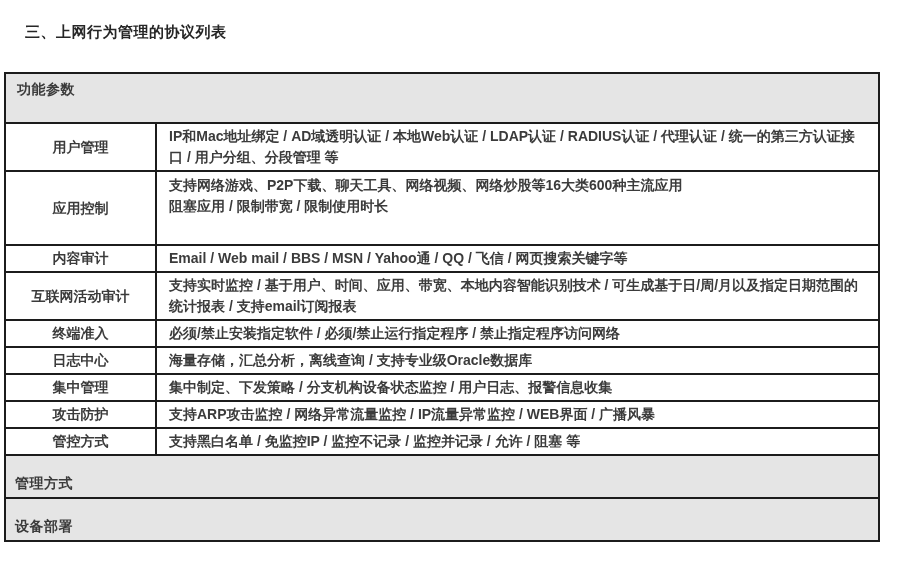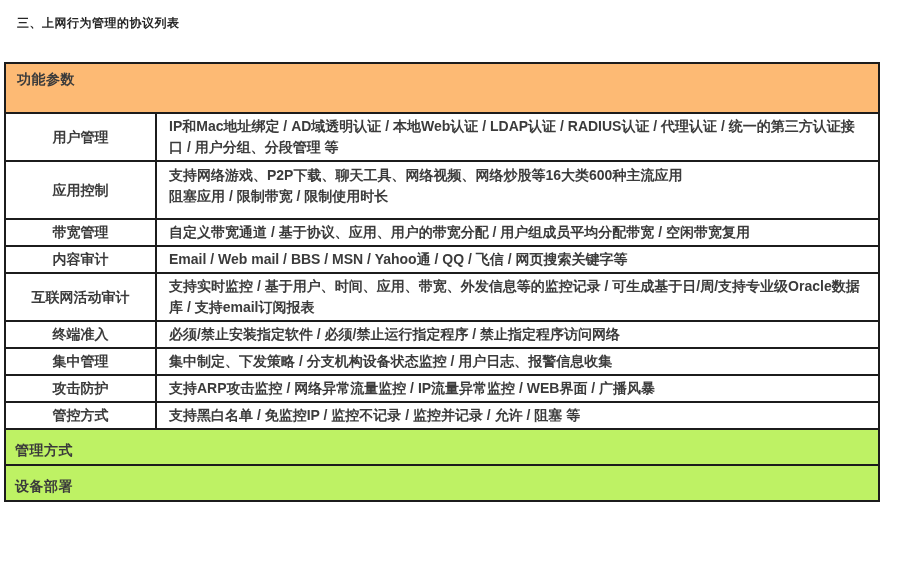--- a/index.html
+++ b/index.html
@@ -10,44 +10,44 @@
     height: 584px;
     overflow: hidden;
     font-family: "Liberation Sans", "DejaVu Sans", sans-serif;
   }
   .page {
     position: relative;
     width: 919px;
     height: 584px;
   }
   .doc-title {
-    margin: 7px;
+    margin: 15px;
     padding: 8px 0 0 10px;
-    font-size: 12px;
+    font-size: 15px;
     font-weight: bold;
     color: #262626;
     letter-spacing: 0.5px;
   }
   table.spec {
     border-collapse: collapse;
     table-layout: fixed;
     width: 876px;
     margin: 30px 0 0 4px;
   }
   table.spec col.c-label { width: 151px; }
   table.spec td {
     border: 2px solid #1c1c1c;
     font-size: 14px;
     font-weight: bold;
     color: #3b3b3b;
     line-height: 21px;
     box-sizing: border-box;
   }
   td.table-header {
-    background: #fdba74;
+    background: #e5e5e5;
     color: #4254f1;
     font-size: 18px;
     font-weight: bold;
     vertical-align: top;
     padding: 5px 8px 22px 11px;
     height: 50px;
     letter-spacing: 0.5px;
   }
   td.label {
     text-align: center;
@@ -58,30 +58,30 @@
   td.value {
     text-align: left;
     vertical-align: middle;
     padding: 2px 10px 2px 12px;
     white-space: pre-line;
     margin-left: 21px;
   }
   tr.row-tall td.value {
     vertical-align: top;
     padding-top: 3px;
-    padding-bottom: 11px;
+    padding-bottom: 27px;
   }
   td.section {
-    background: #bef264;
+    background: #e5e5e5;
     color: #2e2e2e;
     font-size: 15px;
     font-weight: bold;
     text-align: left;
     vertical-align: middle;
-    padding: 10px 8px 3px 9px;
+    padding: 17px 8px 3px 9px;
     height: 25px;
     letter-spacing: 0.5px;
   }
 </style>
 </head>
 <body>
 
 <div class="page">
 
   <h2 class="doc-title">三、上网行为管理的协议列表</h2>
@@ -102,40 +102,40 @@
       <td class="value">IP和Mac地址绑定 / AD域透明认证 / 本地Web认证 / LDAP认证 / RADIUS认证 / 代理认证 / 统一的第三方认证接口 / 用户分组、分段管理 等</td>
     </tr>
 
 
     <tr class="row-tall">
       <td class="label">应用控制</td>
       <td class="value">支持网络游戏、P2P下载、聊天工具、网络视频、网络炒股等16大类600种主流应用
 阻塞应用 / 限制带宽 / 限制使用时长</td>
     </tr>
 
-    <tr>
-      <td class="label">带宽管理</td>
-      <td class="value">自定义带宽通道 / 基于协议、应用、用户的带宽分配 / 用户组成员平均分配带宽 / 空闲带宽复用</td>
-    </tr>
 
     <tr>
       <td class="label">内容审计</td>
       <td class="value">Email / Web mail / BBS / MSN / Yahoo通 / QQ / 飞信 / 网页搜索关键字等</td>
     </tr>
 
     <tr>
       <td class="label">互联网活动审计</td>
-      <td class="value">支持实时监控 / 基于用户、时间、应用、带宽、外发信息等的监控记录 / 可生成基于日/周/支持专业级Oracle数据库 / 支持email订阅报表</td>
+      <td class="value">支持实时监控 / 基于用户、时间、应用、带宽、本地内容智能识别技术 / 可生成基于日/周/月以及指定日期范围的统计报表 / 支持email订阅报表</td>
     </tr>
 
     <tr>
       <td class="label">终端准入</td>
       <td class="value">必须/禁止安装指定软件 / 必须/禁止运行指定程序 / 禁止指定程序访问网络</td>
     </tr>
 
+    <tr>
+      <td class="label">日志中心</td>
+      <td class="value">海量存储，汇总分析，离线查询 / 支持专业级Oracle数据库</td>
+    </tr>
 
     <tr>
       <td class="label">集中管理</td>
       <td class="value">集中制定、下发策略 / 分支机构设备状态监控 / 用户日志、报警信息收集</td>
     </tr>
 
 
     <tr>
       <td class="label">攻击防护</td>
       <td class="value">支持ARP攻击监控 / 网络异常流量监控 / IP流量异常监控 / WEB界面 / 广播风暴</td>

